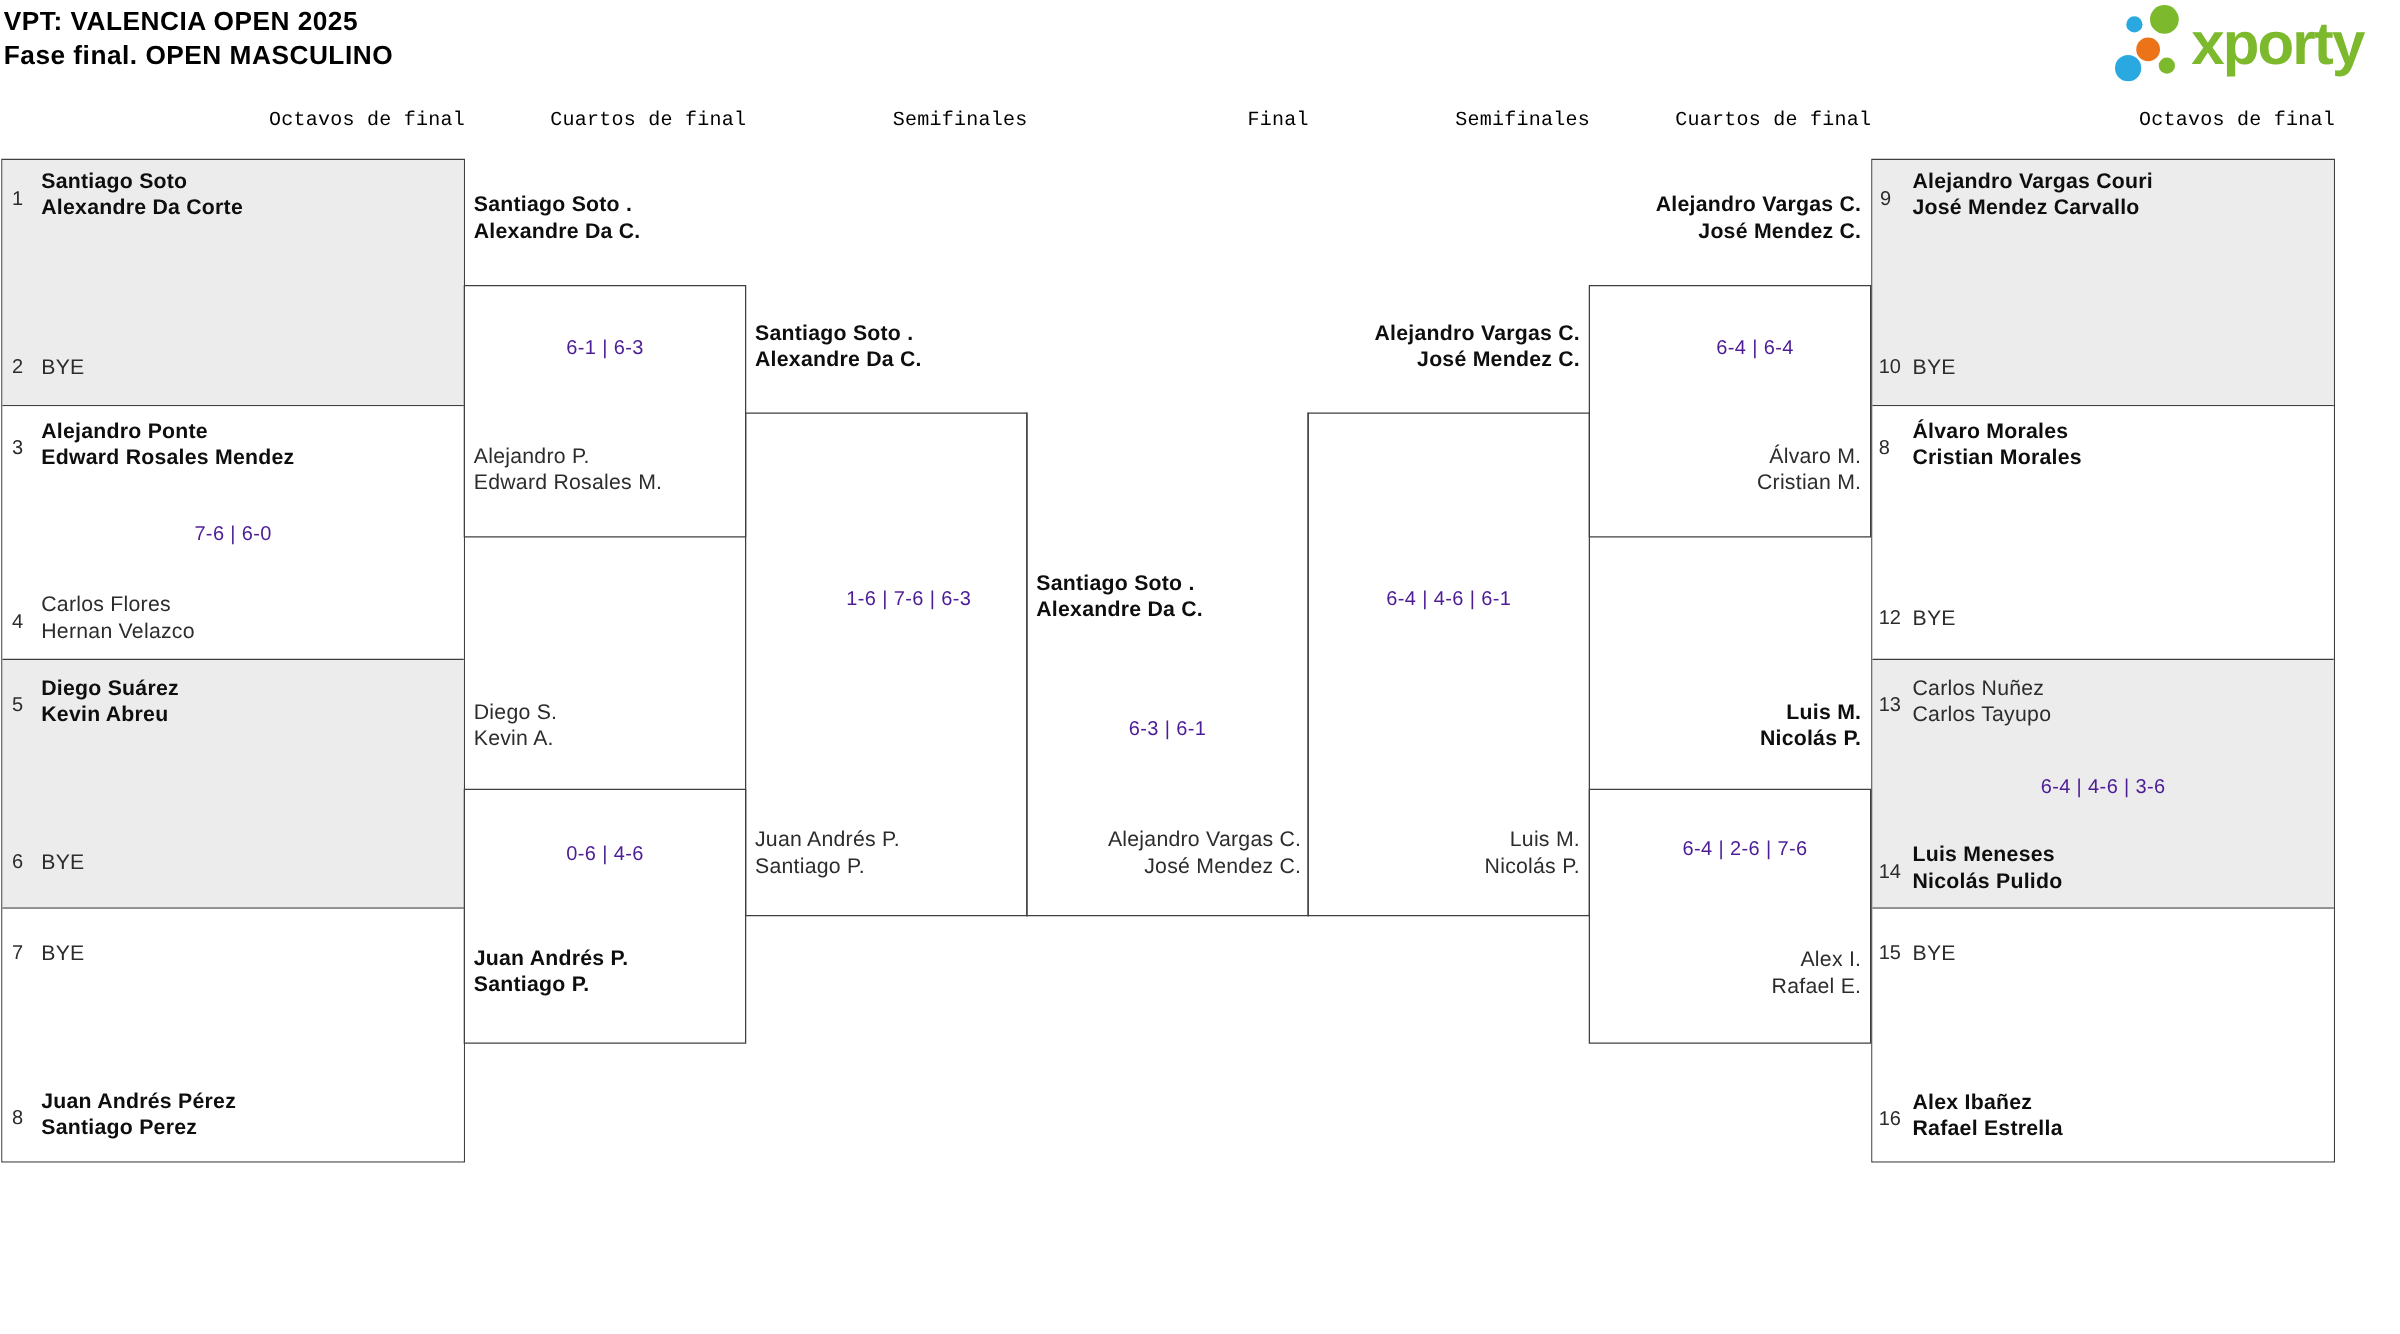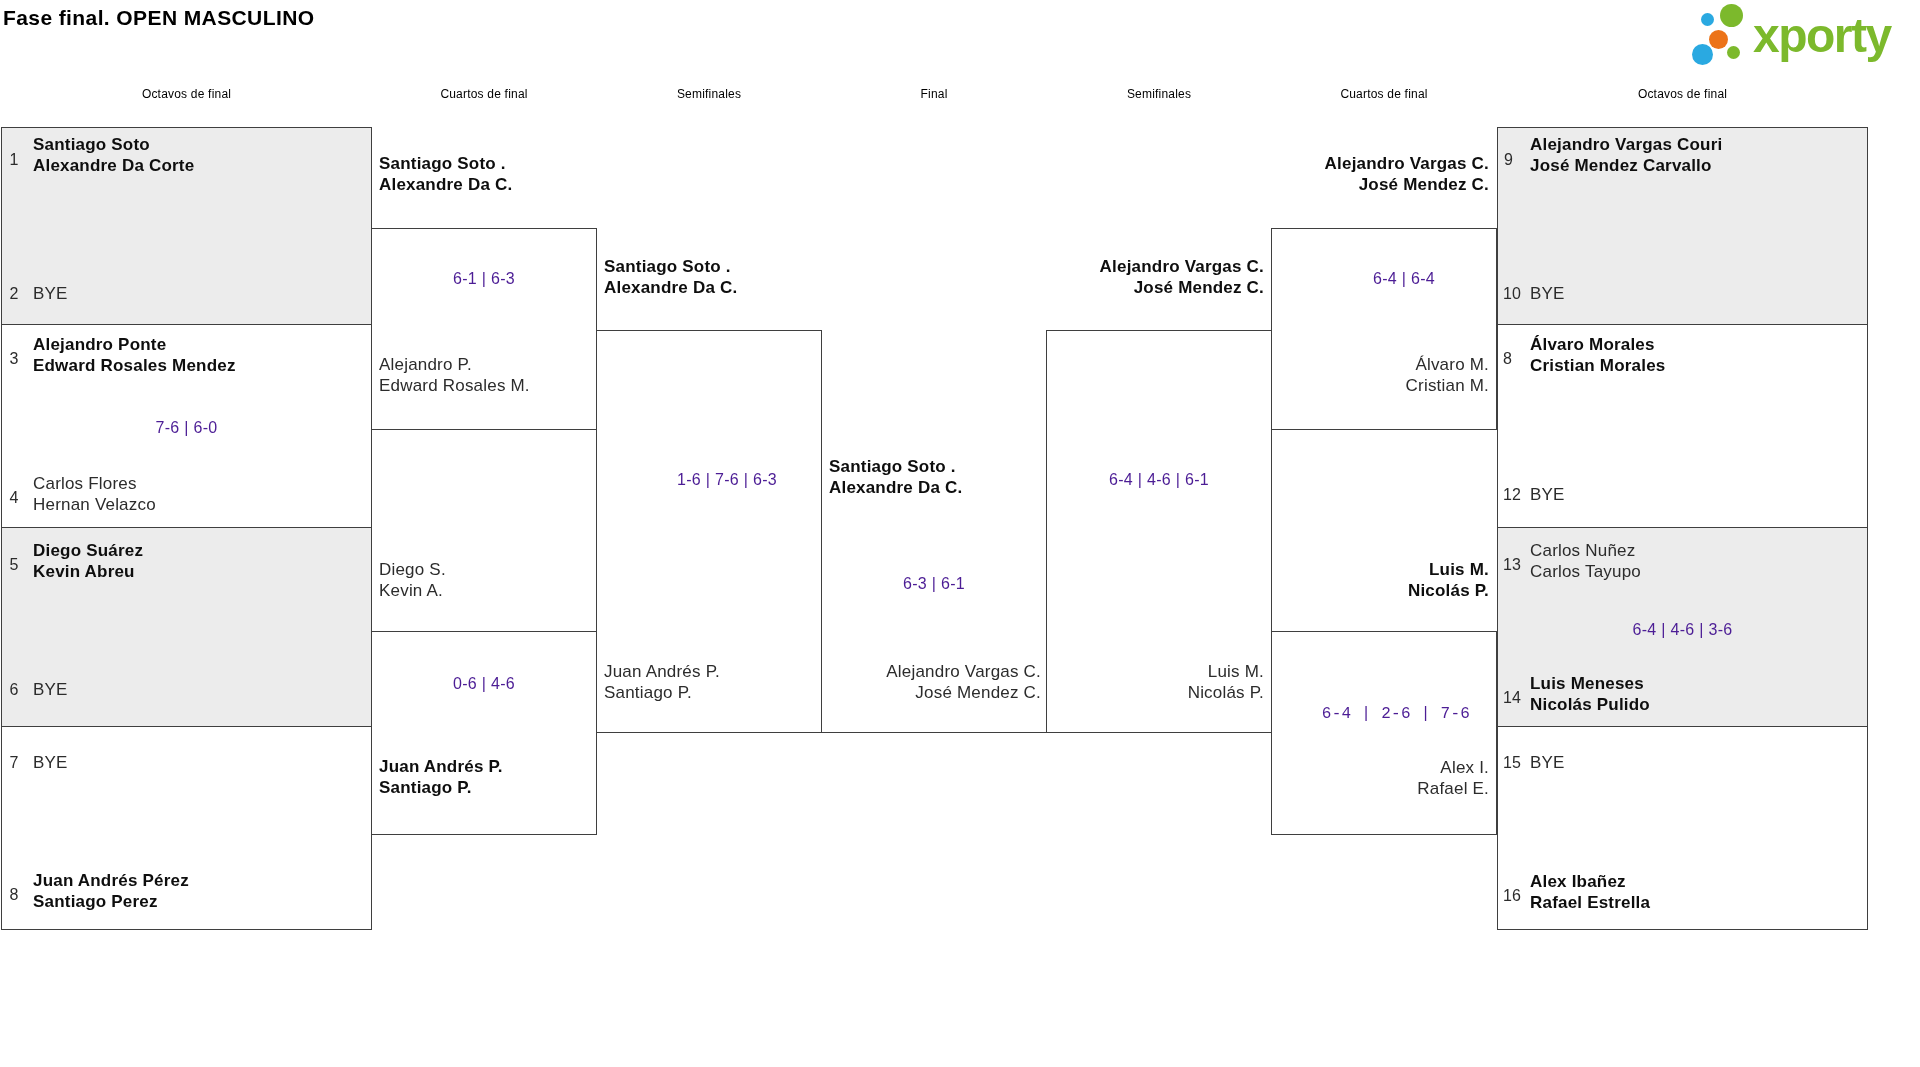--- a/index.html
+++ b/index.html
@@ -1,21 +1,21 @@
 <!DOCTYPE html>
 <html><head>
 <meta charset="utf-8">
 <style>
   html,body{margin:0;padding:0;background:#fff;}
   #page{position:relative;width:1920px;height:1067px;background:#fff;overflow:hidden;
         font-family:"Liberation Sans",sans-serif;}
   *{box-sizing:border-box;}
   .title{position:absolute;left:3px;top:4px;font-size:21px;font-weight:700;line-height:27px;
          color:#000;letter-spacing:.4px;white-space:nowrap;}
-  .hdr{position:absolute;top:87px;font-size:12px;color:#000;text-align:center;letter-spacing:.2px;}
+  .hdr{position:absolute;top:87px;font-size:16px;color:#000;text-align:right;letter-spacing:.2px;font-family:Liberation Mono, monospace;}
   .cont{position:absolute;border:1px solid #3f3f3f;width:371px;height:803px;}
   .row{width:100%;}
   .row.bb{border-bottom:1px solid #3f3f3f;}
   .gray{background:#ececec;}
   .white{background:#ffffff;}
   .outline{position:absolute;border:1px solid #3f3f3f;width:226px;background:transparent;}
   .t{position:absolute;font-size:17px;line-height:21px;color:#2c2c2c;letter-spacing:.2px;white-space:nowrap;}
   .b{font-weight:700;color:#0e0e0e;}
   .num{position:absolute;font-size:16px;line-height:21px;color:#2c2c2c;width:16px;text-align:center;}
   .numr{position:absolute;font-size:16px;line-height:21px;color:#2c2c2c;width:26px;text-align:left;}
@@ -24,20 +24,21 @@
   .dot{position:absolute;border-radius:50%;}
   .brand{position:absolute;left:1753px;top:12px;font-size:48px;line-height:48px;font-weight:700;
          color:#7cb92c;letter-spacing:-1.5px;}
 </style>
 </head>
 <body>
 
 <div id="page">
 
   <div class="title">
+    <div>VPT: VALENCIA OPEN 2025</div>
     <div>Fase final. OPEN MASCULINO</div>
   </div>
 
   <div>
     <span class="dot" style="left:1701px;top:13px;width:13px;height:13px;background:#2aa9e1;"></span>
     <span class="dot" style="left:1720px;top:4px;width:23px;height:23px;background:#7cb92c;"></span>
     <span class="dot" style="left:1709px;top:30px;width:19px;height:19px;background:#ec7318;"></span>
     <span class="dot" style="left:1692px;top:44px;width:21px;height:21px;background:#2aa9e1;"></span>
     <span class="dot" style="left:1727px;top:46px;width:13px;height:13px;background:#7cb92c;"></span>
     <span class="brand">xporty</span>
@@ -202,19 +203,19 @@
   <div class="score" style="left:1271px;width:266px;top:268px;">6-4 | 6-4</div>
   <div class="t ra" style="left:1271px;width:218px;top:354px;">
     <div>Álvaro M.</div>
       <div>Cristian M.</div>
   </div>
 
   <div class="t b ra" style="left:1271px;width:218px;top:559px;">
     <div>Luis M.</div>
       <div>Nicolás P.</div>
   </div>
-  <div class="score" style="left:1271px;width:250px;top:704px;font-family:Liberation Mono, monospace;">6-4 | 2-6 | 7-6</div>
+  <div class="score" style="left:1271px;width:250px;top:669px;">6-4 | 2-6 | 7-6</div>
   <div class="t ra" style="left:1271px;width:218px;top:757px;padding-left:44px;">
     <div>Alex I.</div>
       <div>Rafael E.</div>
   </div>
 
 </div>
 
 </body></html>

